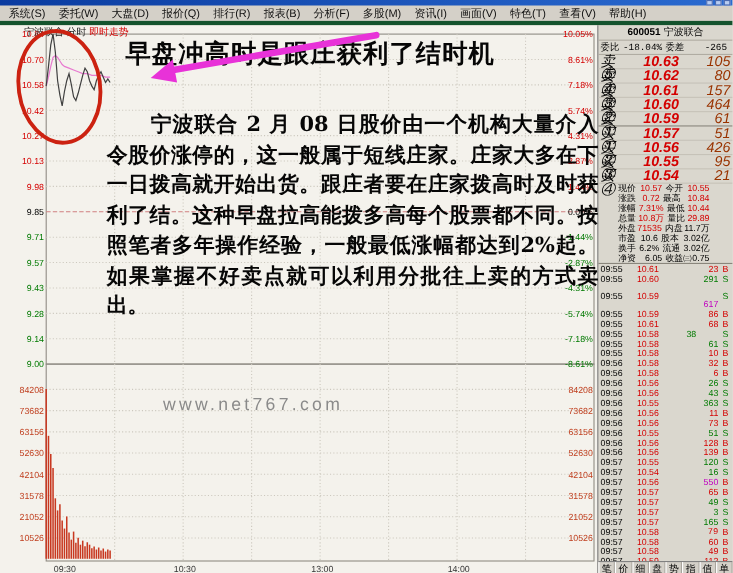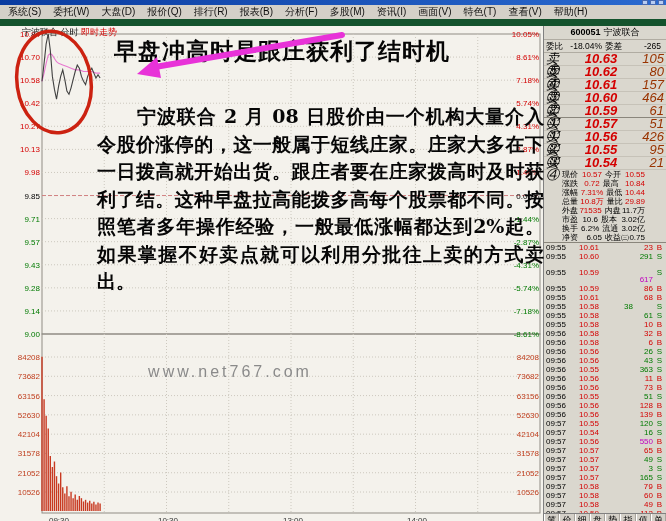--- a/index.html
+++ b/index.html
@@ -2,21 +2,21 @@
 <html><head>
 <meta charset="utf-8">
 <style>
   html,body{margin:0;padding:0;}
   body{width:666px;height:521px;overflow:hidden;background:#d4d0c8;
        font-family:"Liberation Sans",sans-serif;-webkit-font-smoothing:none;}
   .titlebar{height:5px;background:linear-gradient(90deg,#0a3ba0,#2a6ad0);position:relative;}
   .win-btns{position:absolute;right:2px;top:0;display:flex;gap:2px;}
   .win-btn{width:6px;height:5px;background:#b8cdf2;border:1px solid #4a6ab0;box-sizing:border-box;}
   .menubar{height:14px;display:flex;align-items:center;background:#d4d0c8;
-           border-bottom:7px solid #14532d;font-size:10px;color:#111;padding-left:2px;}
+           border-bottom:4px solid #14532d;font-size:10px;color:#111;padding-left:2px;}
   .menu-item{padding:0 6px;white-space:nowrap;}
   .main{position:relative;height:501px;}
   .chart-region{position:absolute;left:0;top:0;width:543px;height:501px;background:#f4f2ec;}
   #chart-svg,.annot-svg{position:absolute;left:0;top:0;}
   .annot-svg{z-index:6;pointer-events:none;}
   .tab-label{position:absolute;left:22px;top:0;font-size:9px;color:#222;z-index:2;white-space:nowrap;}
   .tab-label .extra{color:#d40000;}
   .big-title{position:absolute;left:62px;top:10px;width:440px;text-align:center;
              font-size:23px;font-weight:bold;color:#060606;letter-spacing:1px;z-index:3;
              font-family:"DejaVu Serif","Liberation Serif",serif;white-space:nowrap;}
@@ -27,21 +27,21 @@
   .wm-row{display:flex;align-items:center;justify-content:center;gap:5px;}
   .wm-title{font-size:21px;font-weight:bold;color:#e8192c;white-space:nowrap;}
   .wm-url{font-size:16px;color:#8a8a8a;letter-spacing:3px;margin-top:0;}
   
   .right-panel{position:absolute;top:0;right:0;width:123px;height:501px;background:#dad7ce;
                border-left:1px solid #808080;display:flex;flex-direction:column;box-sizing:border-box;}
   .qheader{height:13px;line-height:13px;text-align:center;font-size:9px;color:#000;
            border-bottom:1px solid #b0aca2;white-space:nowrap;}
   .qheader b{margin-right:3px;}
   .wrow{height:12px;line-height:12px;display:flex;font-size:8.5px;padding:0 2px;
-        border-bottom:1px solid #b0aca2;color:#000;white-space:nowrap;}
+        border-bottom:1px solid #b0aca2;color:#000;white-space:nowrap;font-family:Liberation Mono, monospace;}
   .wrow .v{flex:1;text-align:right;margin-right:3px;}
   .brow{height:12px;line-height:12px;display:flex;font-size:13px;padding:0 2px;
         border-bottom:1px solid #c6c2b8;font-style:italic;}
   .brow .lbl{width:24px;color:#000;}
   .brow .prc{flex:1;text-align:center;font-weight:bold;}
   .brow .vol{width:32px;text-align:right;color:#993300;}
   .sep-strong{border-bottom:1px solid #8a867c;}
   .irow{height:9px;line-height:9px;display:flex;font-size:8px;padding:0 18px;color:#000;}
   .irow .l{width:23px;white-space:nowrap;}
   .irow .v{flex:1;text-align:right;padding-right:3px;white-space:nowrap;}

